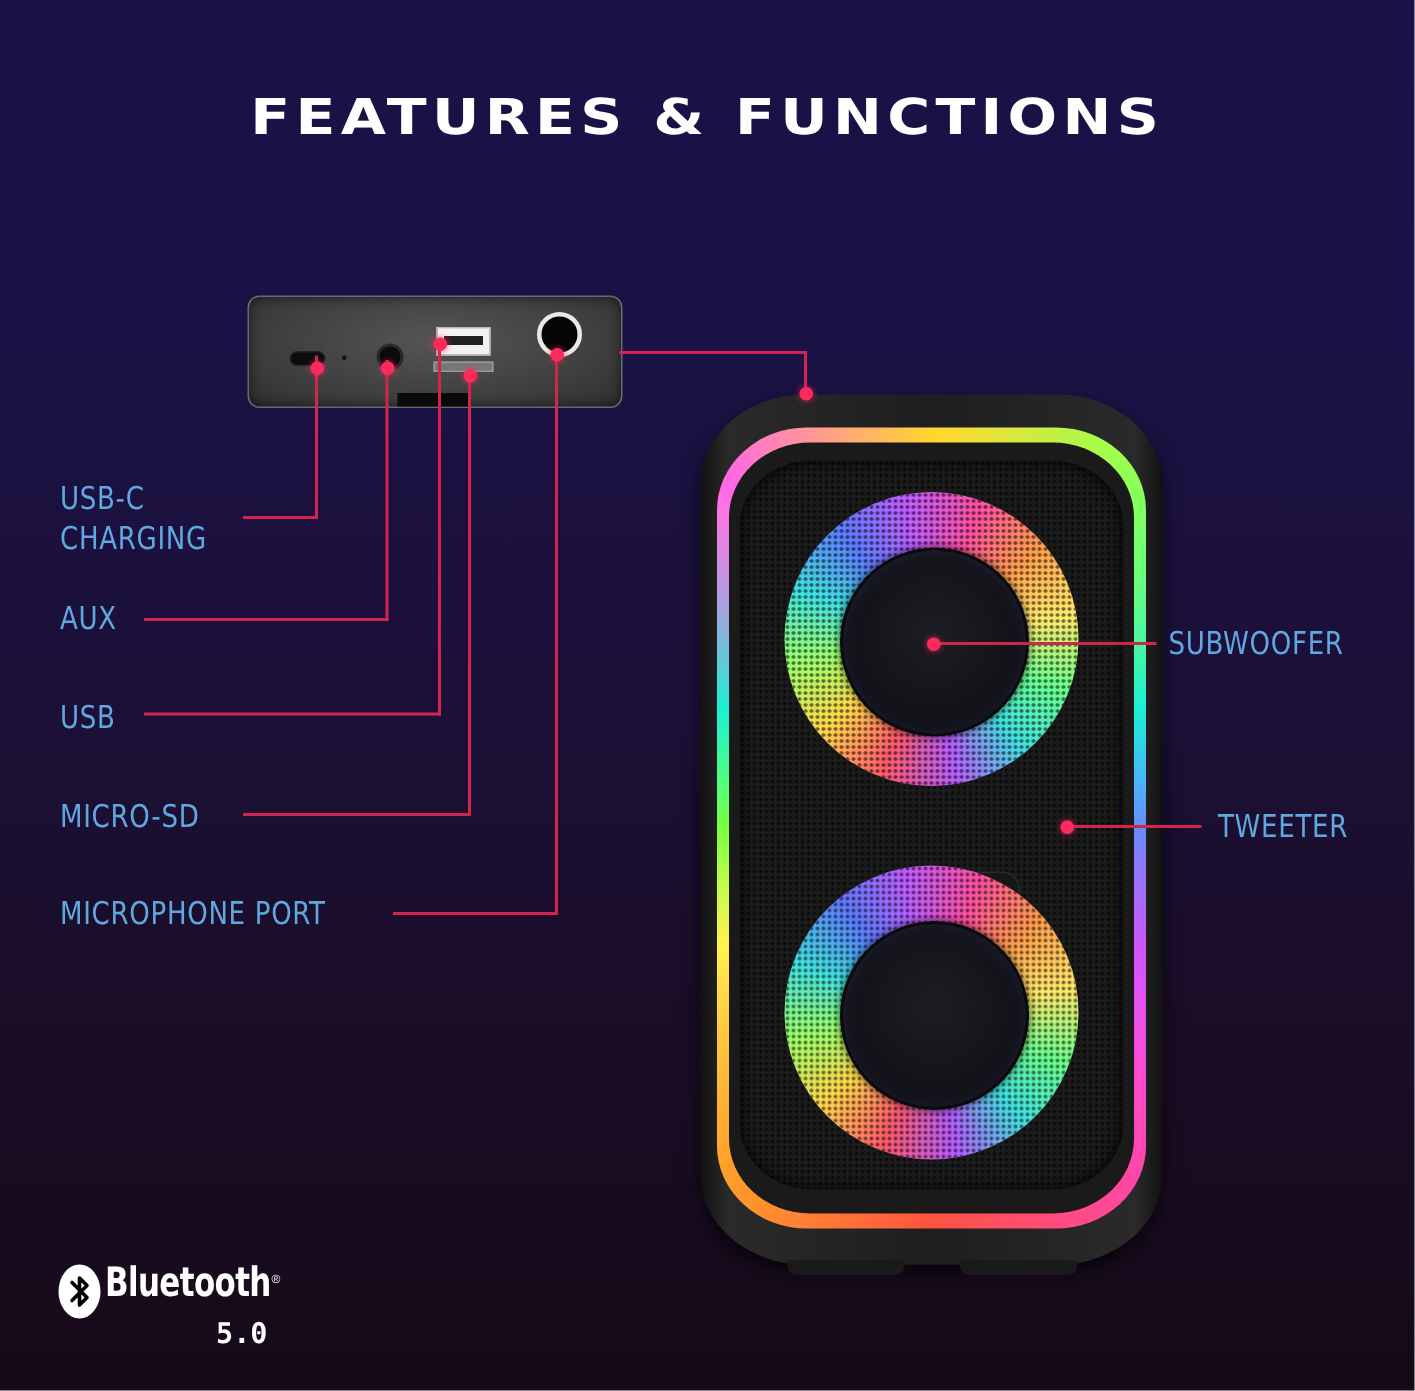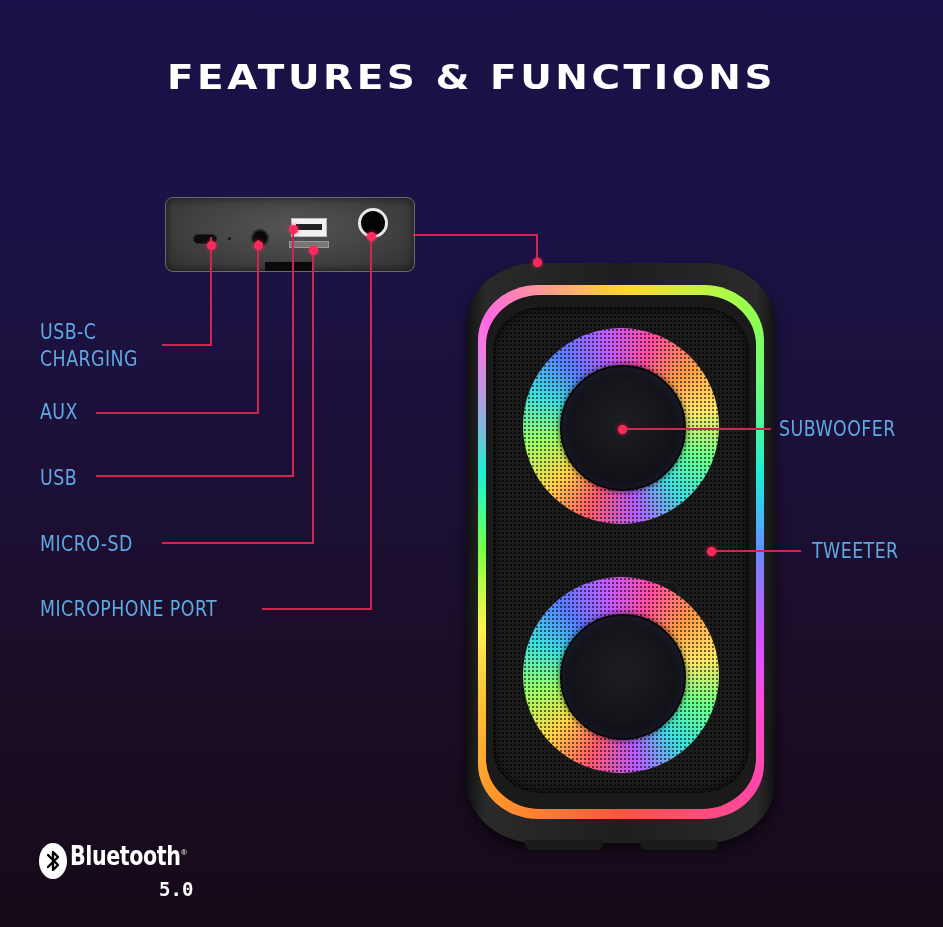--- a/index.html
+++ b/index.html
@@ -45,21 +45,21 @@
     background:radial-gradient(circle at 50% 45%,#1d1d24 0%,#121218 60%,#0a0a0e 100%);
     border:2px solid #0a0a0a;box-shadow:0 0 6px rgba(0,0,0,.7),inset 0 0 12px rgba(80,80,160,.25);}
   .logo{position:absolute;left:123px;top:274px;width:62px;height:24px;border-radius:12px;background:#161616;
     border:1px solid #2c2c2c;color:#b9b9b9;font-weight:bold;font-size:14px;text-align:center;line-height:24px;letter-spacing:0.5px;}
   .foot{position:absolute;top:840px;width:78px;height:10px;background:#1a1a1a;border-radius:0 0 6px 6px;}
   
   .bt{position:absolute;left:39px;top:843px;width:28px;height:36px;border-radius:14px/18px;background:#fff;}
   .bt svg{position:absolute;left:6px;top:6px;}
   .bt-word{position:absolute;left:70px;top:840px;color:#fff;font-weight:bold;font-family:"DejaVu Sans Condensed","DejaVu Sans",sans-serif;font-size:27px;letter-spacing:-0.5px;transform:scaleX(0.85);transform-origin:left;}
   .bt-reg{position:absolute;left:181px;top:848px;color:#fff;font-size:8px;}
-  .bt-ver{position:absolute;left:159px;top:878px;color:#fff;font-weight:bold;font-family:"DejaVu Sans Mono",monospace;font-size:19px;}
+  .bt-ver{position:absolute;left:144px;top:878px;color:#fff;font-weight:bold;font-family:"DejaVu Sans Mono",monospace;font-size:19px;}
 </style>
 </head>
 <body>
 
 <div class="title">FEATURES &amp; FUNCTIONS</div>
 
 <div class="panel">
   <div class="usbc"></div>
   <div class="pin"></div>
   <div class="aux"></div>

